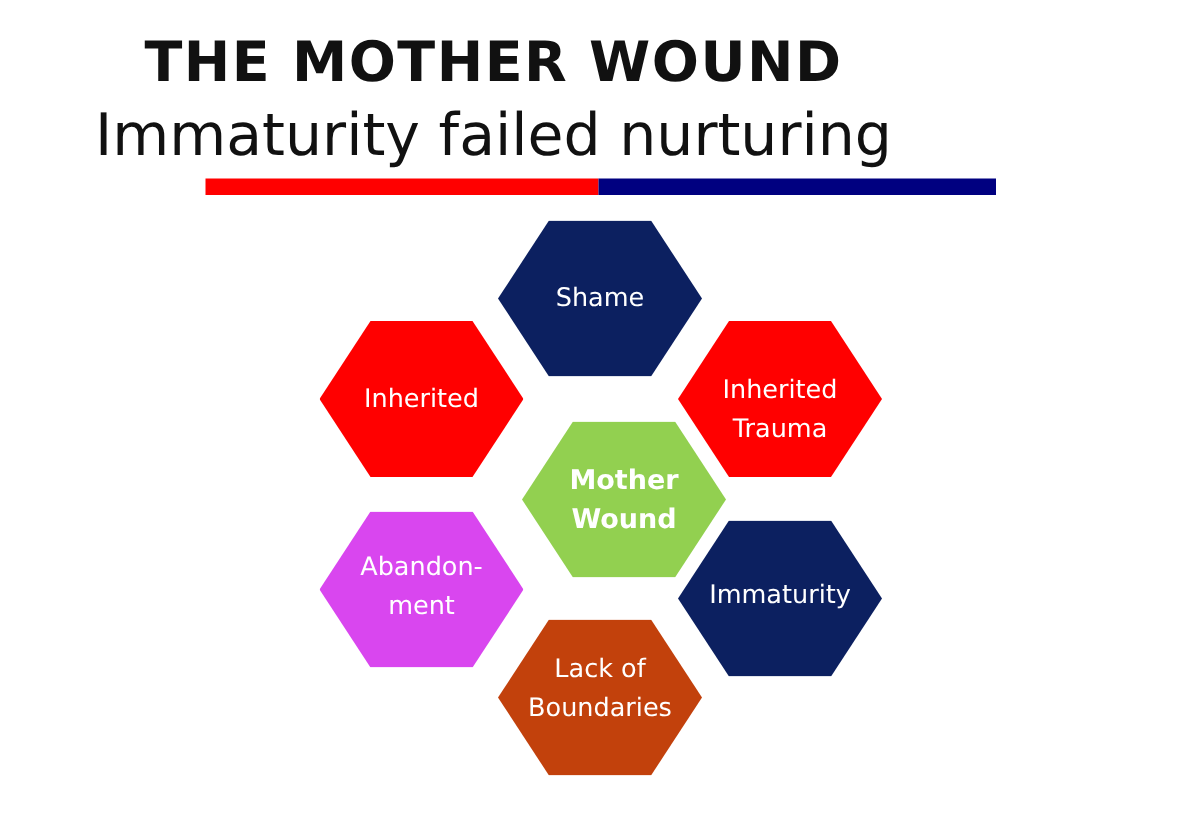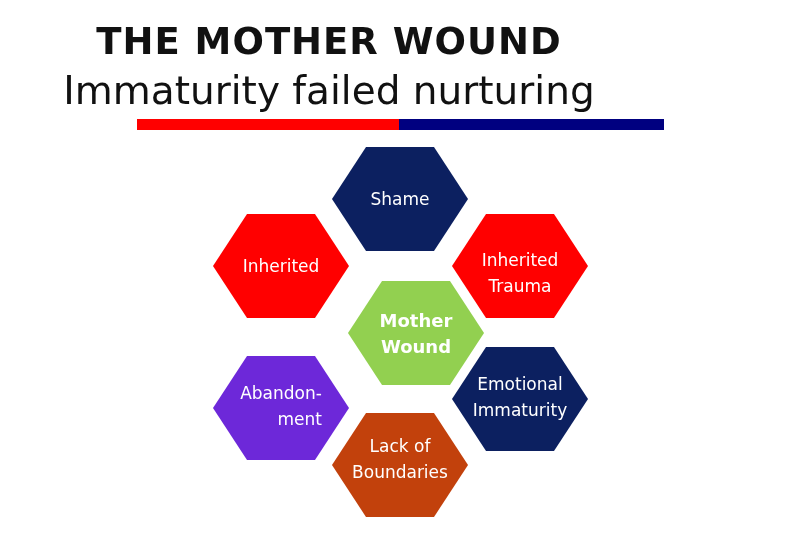--- a/index.html
+++ b/index.html
@@ -43,30 +43,29 @@
     </div>
 </div>
 
 <div class="hex center" style="left:348px; top:281px; background:#92d050;">
   <div style="padding-top:2px;">
       <span>Mother</span>
       <span>Wound</span>
     </div>
 </div>
 
-<div class="hex" style="left:213px; top:356px; background:#6d28d9;text-align:right;">
+<div class="hex" style="left:213px; top:341px; background:#d946ef;">
   <div style="padding-bottom:4px;">
       <span>Abandon-</span>
       <span>ment</span>
     </div>
 </div>
 
 <div class="hex" style="left:452px; top:347px; background:#0c2060;">
   <div style="padding-bottom:4px;">
-      <span>Emotional</span>
       <span>Immaturity</span>
     </div>
 </div>
 
 <div class="hex" style="left:332px; top:413px; background:#c2410c;">
   <div style="padding-bottom:12px;">
       <span>Lack of</span>
       <span>Boundaries</span>
     </div>
 </div>

